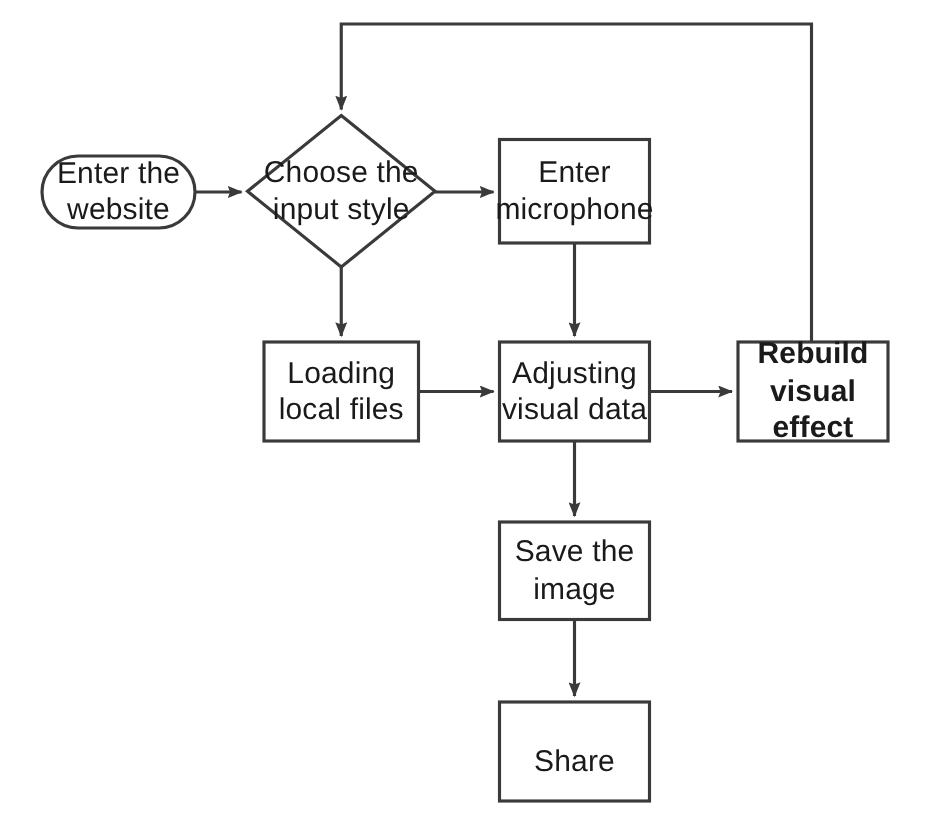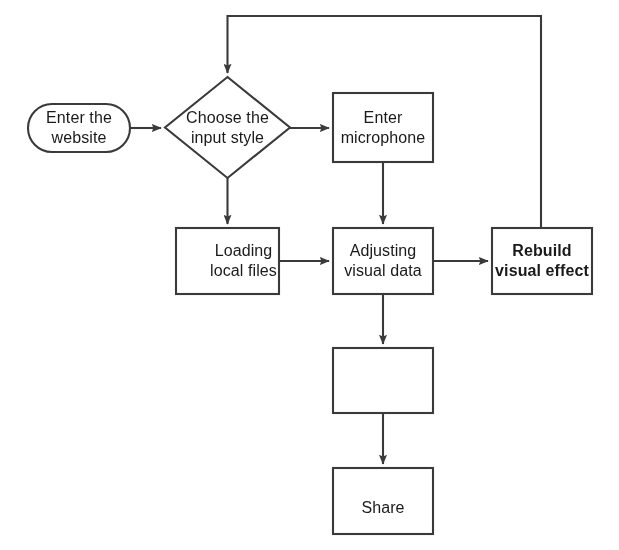--- a/index.html
+++ b/index.html
@@ -27,21 +27,21 @@
     height: 550px;
     display: block;
   }
   .node-label {
     position: absolute;
     display: flex;
     align-items: center;
     justify-content: center;
     text-align: center;
     font-family: "Liberation Sans", sans-serif;
-    font-size: 16px;
+    font-size: 20px;
     line-height: 1.22;
     color: #1a1a1a;
     white-space: pre-line;
     pointer-events: none;
     letter-spacing: 0.1px;
   }
 </style>
 </head>
 <body>
 
@@ -97,25 +97,27 @@
 
   <div class="node-label" style="left:28px; top:104px; width:102px; height:48px;">Enter the
 website</div>
 
   <div class="node-label" style="left:165px; top:77px; width:125px; height:101px;">Choose the
 input style</div>
 
   <div class="node-label" style="left:333px; top:93px; width:100px; height:69px;">Enter
 microphone</div>
 
-  <div class="node-label" style="left:192px; top:228px; width:103px; height:66px;">Loading
+  <div class="node-label" style="left:176px; top:228px; width:103px; height:66px;">Loading
 local files</div>
 
   <div class="node-label" style="left:333px; top:228px; width:100px; height:66px;">Adjusting
 visual data</div>
 
   <div class="node-label" style="left:492px; top:228px; width:100px; height:66px;font-weight:bold;">Rebuild
 visual effect</div>
 
+  <div class="node-label" style="left:333px; top:348px; width:100px; height:65px;">Save the
+image</div>
 
   <div class="node-label" style="left:333px; top:468px; width:100px; height:80px;">Share</div>
 
 </div>
 
 </body></html>

